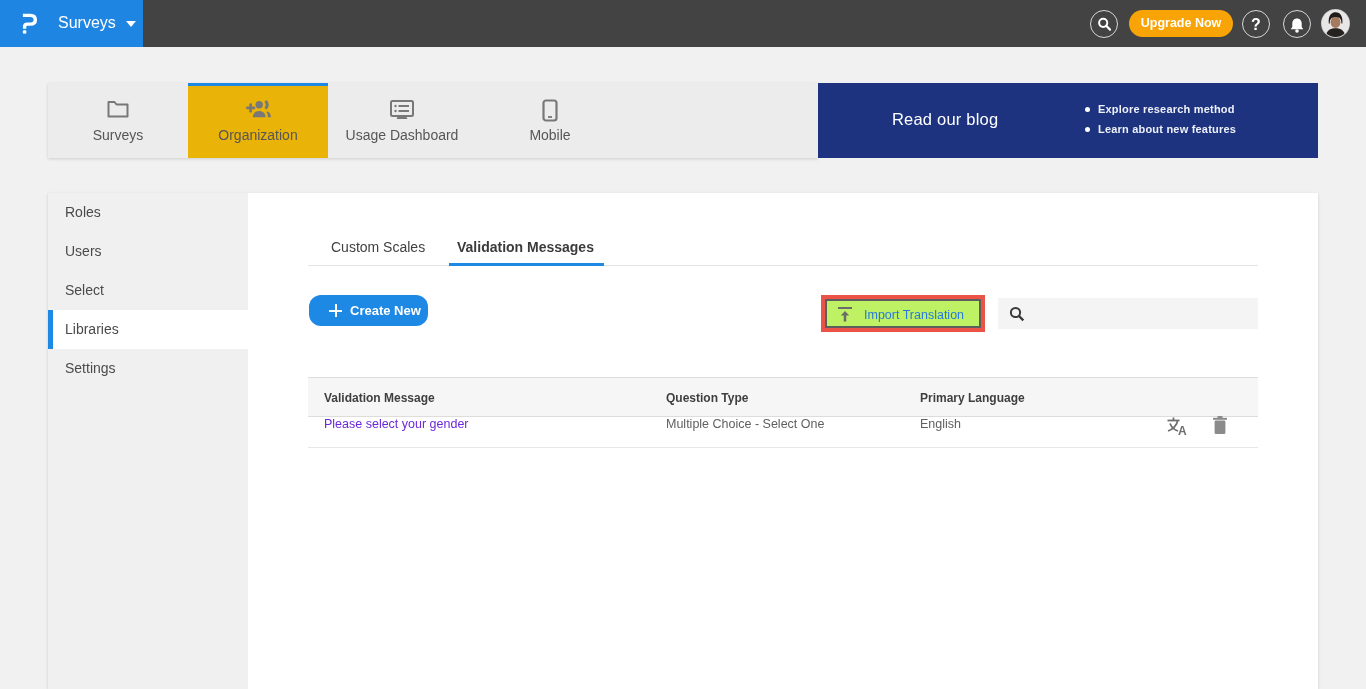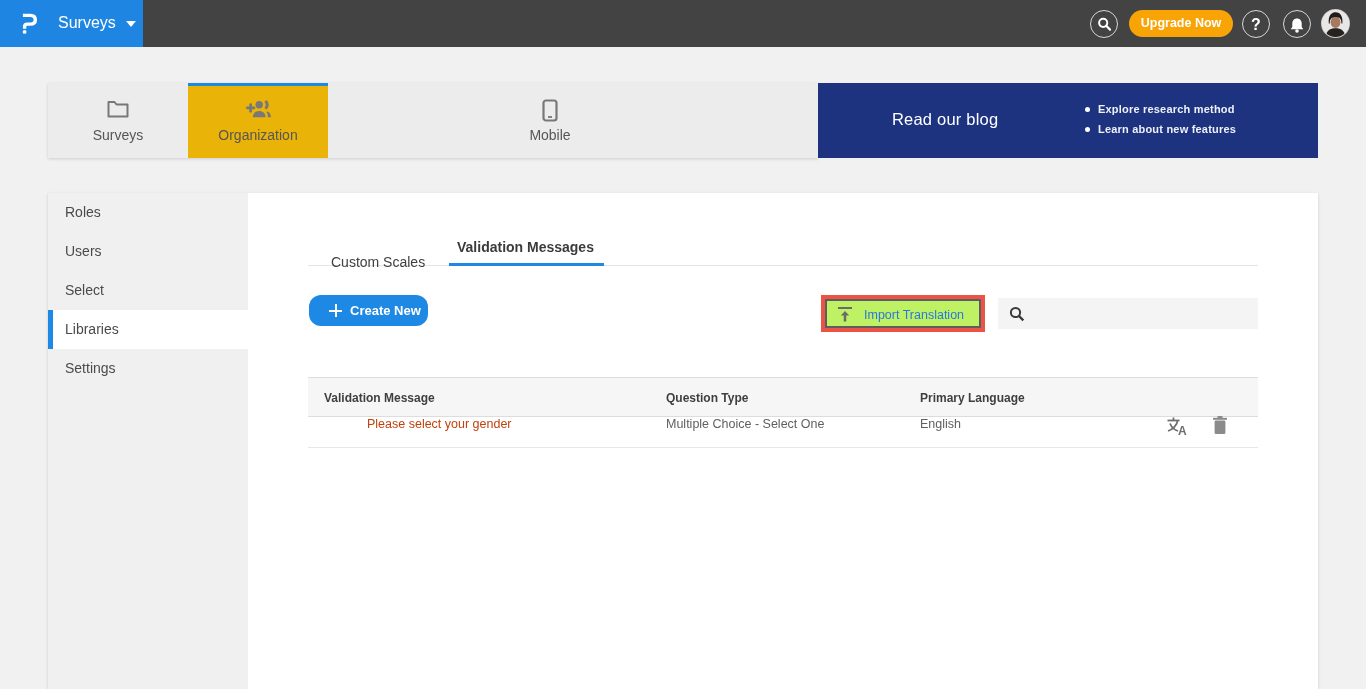--- a/index.html
+++ b/index.html
@@ -41,21 +41,21 @@
   .snav-item { position:relative; height:39px; line-height:39px; padding-left:17px;
     color:#4a4a4a; font-size:14px; }
   .snav-item.active { background:#fff; }
   .snav-item.active:before { content:""; position:absolute; left:0; top:0; width:5px; height:39px;
     background:#1e88e5; }
 
   .content { position:absolute; left:200px; top:0; width:1070px; height:496px; }
   
   .ctabs-line { position:absolute; left:60px; width:950px; top:72px; height:1px; background:#e4e4e4; }
   .ctab { position:absolute; top:46px; font-size:14px; font-weight:bold; color:#3b3b3b; }
-  .ctab1 { left:83px; font-weight:normal; font-size:14px; color:#414141; top:46px;margin-top:15px; }
+  .ctab1 { left:83px; font-weight:normal; font-size:14px; color:#414141; top:46px; }
   .ctab2 { left:209px; }
   .ctab-underline { position:absolute; left:201px; top:70px; width:155px; height:3px; background:#1e88e5; }
 
   
   .createnew { position:absolute; left:61px; top:102px; width:119px; height:31px; background:#1e88e5;
     border-radius:12px; color:#fff; }
   .createnew .plus { position:absolute; left:20px; top:9px; width:13px; height:13px; }
   .createnew .plus:before { content:""; position:absolute; left:5.5px; top:0; width:2px; height:13px; background:#fff; }
   .createnew .plus:after { content:""; position:absolute; left:0; top:5.5px; width:13px; height:2px; background:#fff; }
   .createnew .txt { position:absolute; left:41px; top:8px; font-size:13px; font-weight:bold; }
@@ -66,21 +66,21 @@
   .impbtn .txt { position:absolute; left:37px; top:7px; font-size:12.5px; }
   .searchbox { position:absolute; left:750px; top:105px; width:260px; height:31px; background:#f4f4f4; }
 
   
   .thead { position:absolute; left:60px; top:167px; width:950px; height:40px; background:#f6f6f6;
     border-top:1px solid #dddddd; border-bottom:1px solid #dddddd;margin-top:17px; }
   .thead span { position:absolute; top:13px; font-size:12px; font-weight:bold; color:#3f3f3f; }
   .trow { position:absolute; left:60px; top:207px; width:950px; height:48px; border-bottom:1px solid #e7e7e7; }
   .trow span { position:absolute; top:17px; font-size:12.5px; color:#5f5f5f; }
   .c1 { left:16px; } .c2 { left:358px; } .c3 { left:612px; }
-  .trow .link { color:#c2410c;margin-left:43px; }
+  .trow .link { color:#6d28d9; }
 </style>
 </head>
 <body>
 
 <div class="topbar">
   <div class="logo">
     <svg class="abs" style="left:20px; top:11px;" width="20" height="26" viewBox="0 0 20 26">
       <path d="M2.9 4.4 H10.5 C13.8 4.4 15.3 6.2 15.3 9 C15.3 11.9 13.4 13.1 10.3 13.1 H7.4 C5.6 13.1 4.6 13.9 4.6 15.4 V17.7" fill="none" stroke="#fff" stroke-width="3.4" stroke-linejoin="round"></path>
       <circle cx="4.6" cy="20.9" r="1.9" fill="#fff"></circle>
     </svg>
@@ -127,20 +127,33 @@
           <rect x="7.3" y="3.2" width="2.7" height="9.4" rx="1.2"></rect>
           <rect x="4" y="6.6" width="9.3" height="2.7" rx="1.2"></rect>
           <circle cx="17.2" cy="4.8" r="3.7"></circle>
           <path d="M10.8 17.3 c0 -4.2 3 -6.4 6.4 -6.4 s6.4 2.2 6.4 6.4 z"></path>
           <path d="M22.3 1.6 a4.4 4.4 0 0 1 0 6.4 l2.6 1.4 a6.5 6.5 0 0 0 0 -9.2 z" fill="#787878"></path>
           <path d="M25.4 11.6 c2.3 0.9 3.4 2.7 3.6 5.7 h-3.2 c0 -2.2 -0.1 -4 -1.4 -5.1 z"></path>
         </g>
       </svg>
     </div>
     <div class="tlabel">Organization</div>
+  </div>
+  <div class="tab" style="left:280px; width:148px;">
+    <div class="ticon">
+      <svg width="26" height="22" viewBox="0 0 26 22">
+        <rect x="2" y="2" width="22" height="15" rx="1.5" fill="none" stroke="#787878" stroke-width="2"></rect>
+        <path d="M9 17 h8 l1.5 3 h-11 z" fill="#787878"></path>
+        <circle cx="6.5" cy="7" r="1.2" fill="#787878"></circle>
+        <line x1="9.5" y1="7" x2="20" y2="7" stroke="#787878" stroke-width="2"></line>
+        <circle cx="6.5" cy="12" r="1.2" fill="#787878"></circle>
+        <line x1="9.5" y1="12" x2="20" y2="12" stroke="#787878" stroke-width="2"></line>
+      </svg>
+    </div>
+    <div class="tlabel">Usage Dashboard</div>
   </div>
   <div class="tab" style="left:428px; width:148px;">
     <div class="ticon">
       <svg width="16" height="23" viewBox="0 0 16 23">
         <rect x="1.5" y="1.5" width="13" height="20" rx="2.5" fill="none" stroke="#787878" stroke-width="2.2"></rect>
         <line x1="6" y1="18" x2="10" y2="18" stroke="#787878" stroke-width="1.8"></line>
       </svg>
     </div>
     <div class="tlabel">Mobile</div>
   </div>

